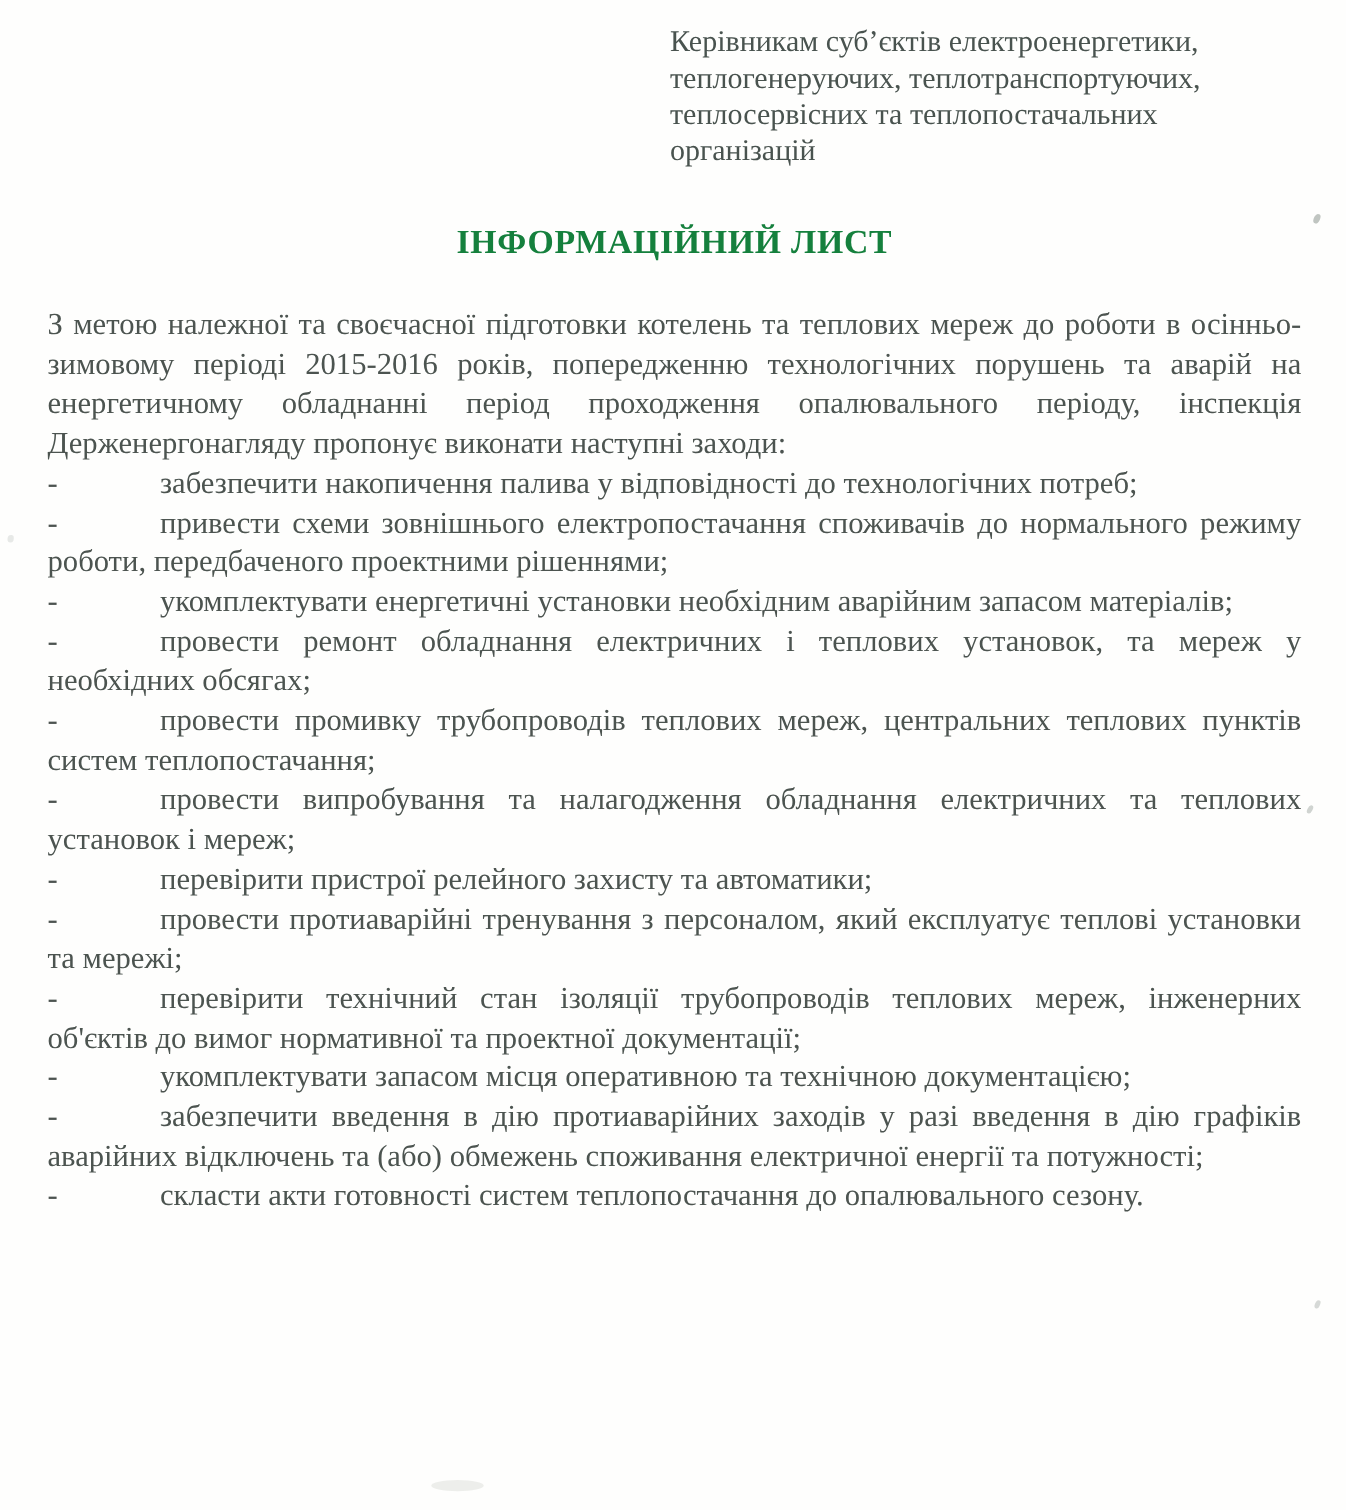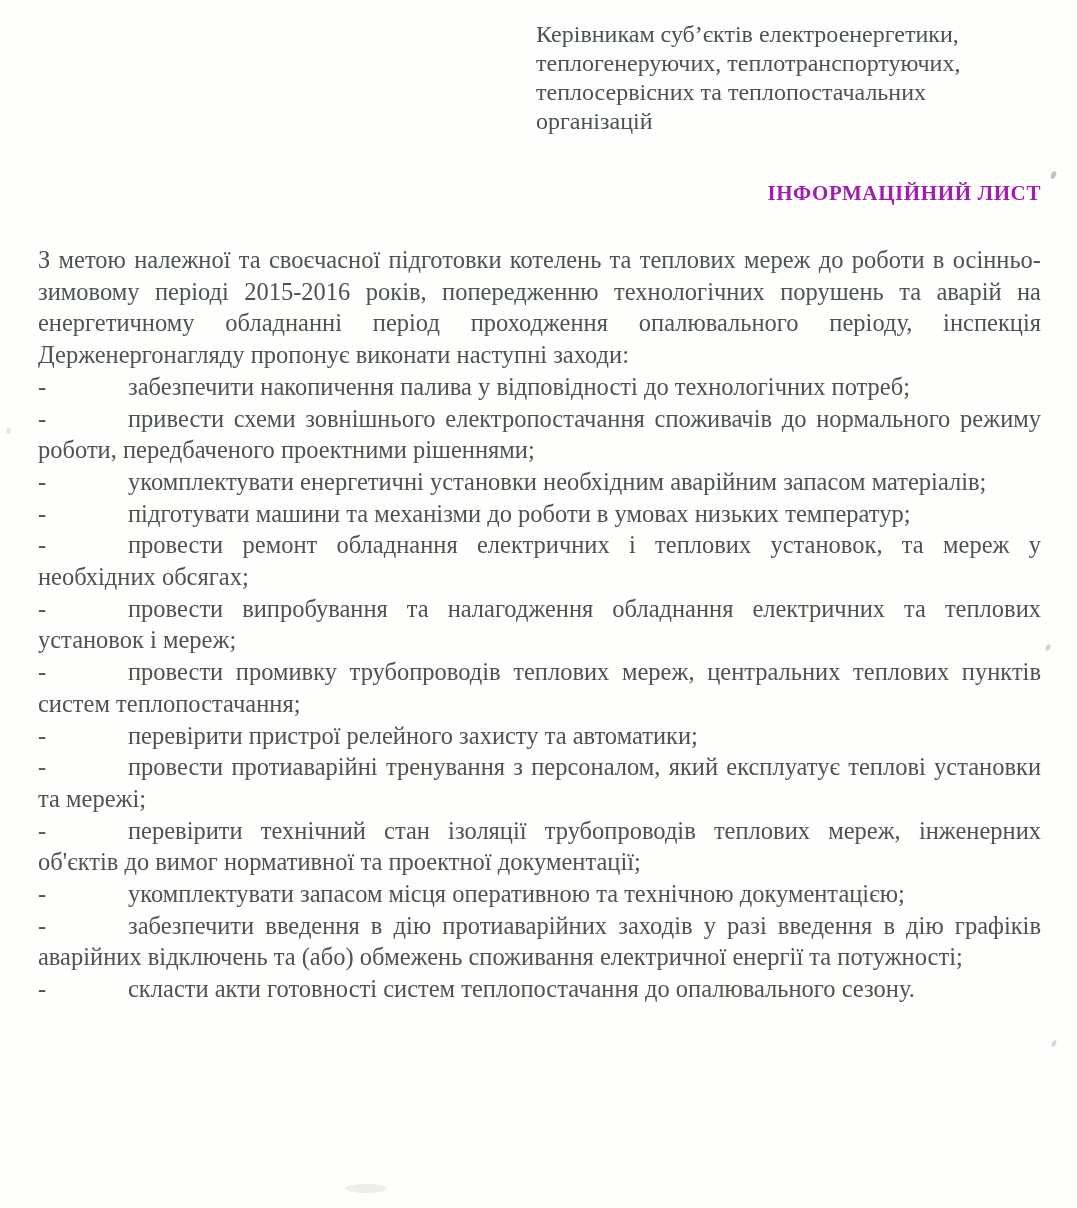--- a/index.html
+++ b/index.html
@@ -27,26 +27,26 @@
     margin-left: 498px;
     margin-top: 20px;
     width: 460px;
     font-size: 24px;
     line-height: 29px;
     color: #49534f;
     text-align: left;
   }
   .title {
     margin: 40px 0 0 0;
-    font-size: 21px;
+    font-size: 27px;
     line-height: 34px;
     font-weight: bold;
     letter-spacing: 0.6px;
-    text-align: right;
-    color: #a21caf;
+    text-align: center;
+    color: #15803d;
   }
   .bodytext {
     margin-top: 34px;
     font-size: 24.5px;
     line-height: 31.7px;
     text-align: justify;
     color: #4c5450;
   }
   .bodytext p {
     margin: 0;
@@ -94,27 +94,26 @@
 
     <div class="bodytext">
       <p class="intro">З метою належної та своєчасної підготовки котелень та теплових мереж до роботи в осінньо-зимовому періоді 2015-2016 років, попередженню технологічних порушень та аварій на енергетичному обладнанні період проходження опалювального періоду, інспекція Держенергонагляду пропонує виконати наступні заходи:</p>
       <div id="measures">
   <p class="measure"><span class="dash">-</span><span class="m-text">забезпечити накопичення палива у відповідності до технологічних потреб;</span></p>
 
   <p class="measure"><span class="dash">-</span><span class="m-text">привести схеми зовнішнього електропостачання споживачів до нормального режиму роботи, передбаченого проектними рішеннями;</span></p>
 
   <p class="measure"><span class="dash">-</span><span class="m-text">укомплектувати енергетичні установки необхідним аварійним запасом матеріалів;</span></p>
 
-  <p class="measure"><span class="dash">-</span><span class="m-text">підготувати машини та механізми до роботи в умовах низьких температур;</span></p>
 
   <p class="measure"><span class="dash">-</span><span class="m-text">провести ремонт обладнання електричних і теплових установок, та мереж у необхідних обсягах;</span></p>
 
+  <p class="measure"><span class="dash">-</span><span class="m-text">провести промивку трубопроводів теплових мереж, центральних теплових пунктів систем теплопостачання;</span></p>
+
   <p class="measure"><span class="dash">-</span><span class="m-text">провести випробування та налагодження обладнання електричних та теплових установок і мереж;</span></p>
-
-  <p class="measure"><span class="dash">-</span><span class="m-text">провести промивку трубопроводів теплових мереж, центральних теплових пунктів систем теплопостачання;</span></p>
 
 
   <p class="measure"><span class="dash">-</span><span class="m-text">перевірити пристрої релейного захисту та автоматики;</span></p>
 
   <p class="measure"><span class="dash">-</span><span class="m-text">провести протиаварійні тренування з персоналом, який експлуатує теплові установки та мережі;</span></p>
 
   <p class="measure"><span class="dash">-</span><span class="m-text">перевірити технічний стан ізоляції трубопроводів теплових мереж, інженерних об'єктів до вимог нормативної та проектної документації;</span></p>
 
   <p class="measure"><span class="dash">-</span><span class="m-text">укомплектувати запасом місця оперативною та технічною документацією;</span></p>
 

